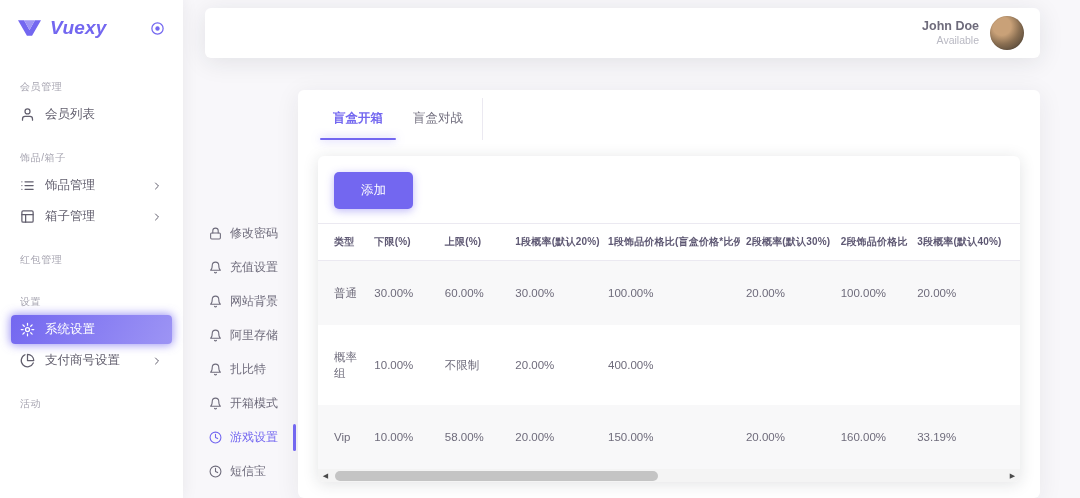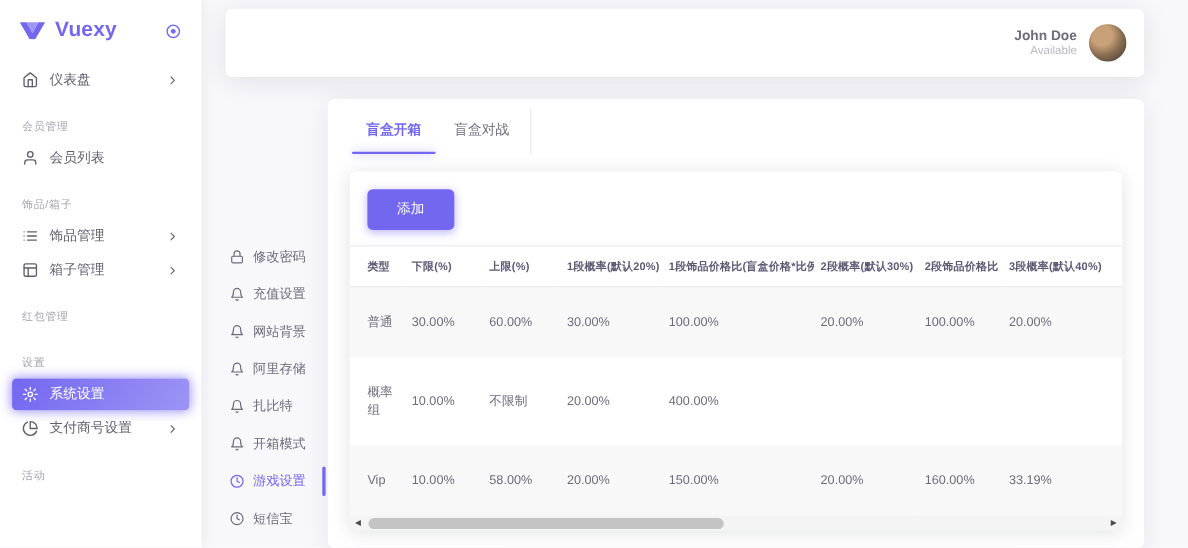--- a/index.html
+++ b/index.html
@@ -11,21 +11,21 @@
     display:flex;
   }
   .icon svg, .chev svg { display:block; }
 
   
   .sidebar {
     width:183px; height:498px; background:#fff; flex:0 0 183px;
     box-shadow:0 0 15px rgba(34,41,47,.08); z-index:5; position:relative;
   }
   .logo-row { display:flex; align-items:center; justify-content:space-between; padding:16px 18px 12px 18px; height:52px; }
-  .logo { display:flex; align-items:center; gap:9px; cursor:pointer; }
+  .logo { display:flex; align-items:center; gap:9px; cursor:pointer;font-style:italic; }
   .logo-text { color:#7367f0; font-size:19px; font-weight:700; letter-spacing:.2px; }
   .pin-icon { color:#7367f0; cursor:pointer; }
   .nav { padding:6px 11px 0 11px; }
   .nav-item {
     display:flex; align-items:center; gap:10px; padding:7px 9px; border-radius:4px;
     font-size:12.5px; color:#625f6e; margin-bottom:2px; cursor:pointer; line-height:15px;
   }
   .nav-item .icon { color:#625f6e; }
   .nav-item .chev { margin-left:auto; color:#625f6e; }
   .nav-item.active {
@@ -34,21 +34,21 @@
   }
   .nav-item.active .icon { color:#fff; }
   .nav-section {
     margin-top:18px; padding:5px 9px 7px 9px; font-size:10px; line-height:12px;
     color:#a6a4b0; letter-spacing:.6px;
   }
 
   
   .content { flex:1; display:flex; flex-direction:column; min-width:0; }
   .header-card {
-    margin:8px 40px 0 22px; height:62px; background:#fff; border-radius:6px;
+    margin:8px 40px 0 22px; height:50px; background:#fff; border-radius:6px;
     box-shadow:0 4px 24px rgba(34,41,47,.10);
     display:flex; align-items:center; justify-content:flex-end; padding:0 16px; gap:11px;
   }
   .user-meta { text-align:right; line-height:1.25; }
   .user-name { font-size:12.5px; font-weight:700; color:#6e6b7b; }
   .user-status { font-size:10.5px; color:#b9b9c3; }
   .avatar {
     width:34px; height:34px; border-radius:50%; flex:0 0 34px; cursor:pointer;
     background:radial-gradient(circle at 35% 30%, #c9a178 0 28%, #8a6f52 55%, #3b342c 100%);
     box-shadow:0 0 0 1px rgba(0,0,0,.05) inset;
@@ -125,34 +125,20 @@
     </div>
     <span class="icon pin-icon">
       <svg viewBox="0 0 24 24" width="15" height="15" fill="none" stroke="currentColor" stroke-width="2">
           <circle cx="12" cy="12" r="9"></circle>
           <circle cx="12" cy="12" r="3.5" fill="currentColor" stroke="none"></circle>
         </svg>
     </span>
   </div>
 
   <nav class="nav">
-    <div class="nav-item">
-      <span class="icon">
-        <svg viewBox="0 0 24 24" width="15" height="15" fill="none" stroke="currentColor" stroke-width="2" stroke-linecap="round" stroke-linejoin="round">
-            <path d="M3 9l9-7 9 7v11a2 2 0 0 1-2 2H5a2 2 0 0 1-2-2z"></path>
-            <polyline points="9 22 9 12 15 12 15 22"></polyline>
-          </svg>
-      </span>
-      <span>仪表盘</span>
-      <span class="chev">
-        <svg viewBox="0 0 24 24" width="12" height="12" fill="none" stroke="currentColor" stroke-width="2" stroke-linecap="round" stroke-linejoin="round">
-            <polyline points="9 18 15 12 9 6"></polyline>
-          </svg>
-      </span>
-    </div>
 
     <div class="nav-section">会员管理</div>
     <div class="nav-item">
       <span class="icon">
         <svg viewBox="0 0 24 24" width="15" height="15" fill="none" stroke="currentColor" stroke-width="2" stroke-linecap="round" stroke-linejoin="round">
             <path d="M20 21v-2a4 4 0 0 0-4-4H8a4 4 0 0 0-4 4v2"></path>
             <circle cx="12" cy="7" r="4"></circle>
           </svg>
       </span>
       <span>会员列表</span>

